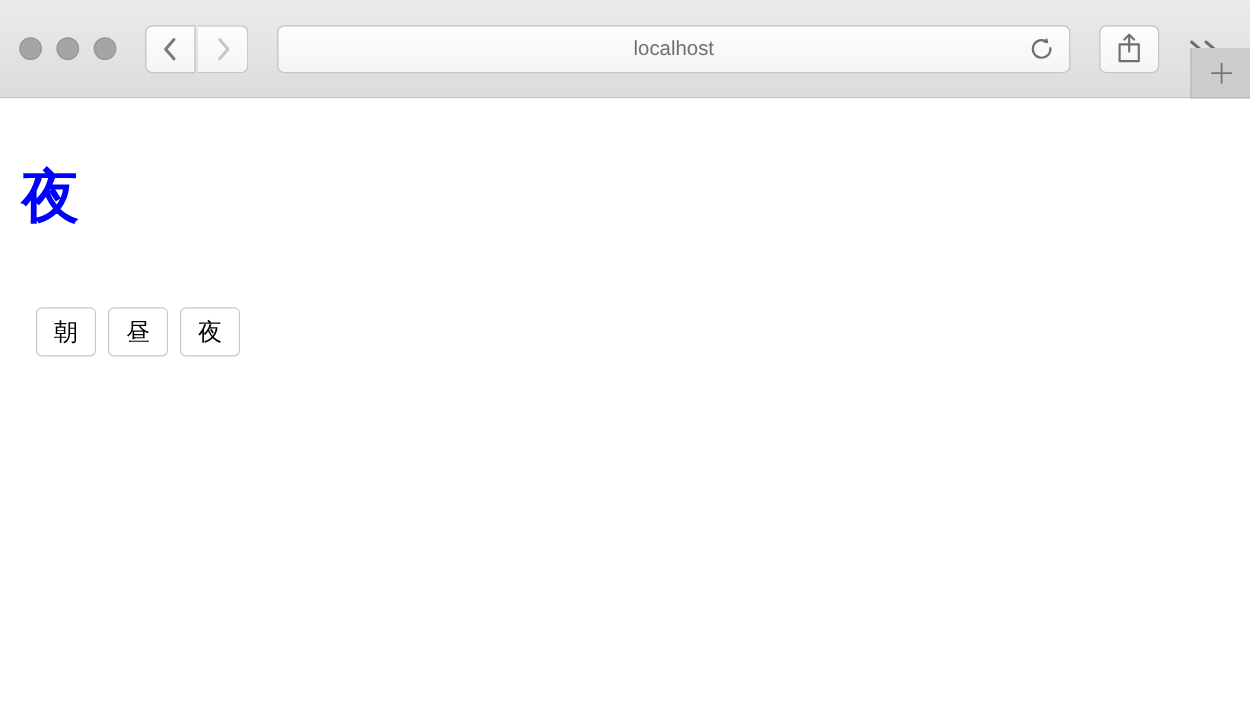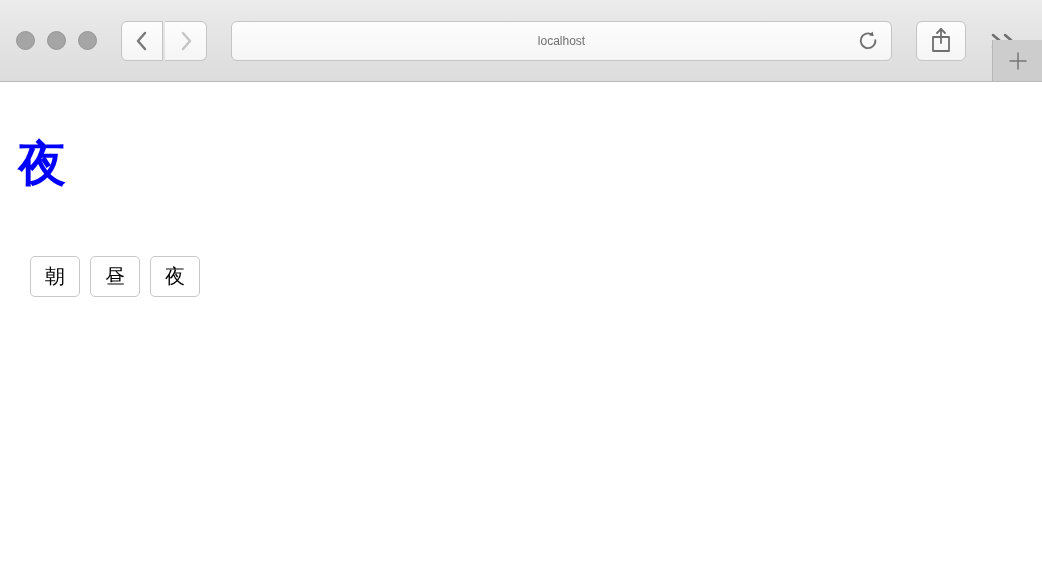--- a/index.html
+++ b/index.html
@@ -79,21 +79,21 @@
       border: 1px solid #c4c4c4;
       border-radius: 6px;
       display: flex;
       align-items: center;
       justify-content: center;
       position: relative;
       margin-right: 16px;
     }
     
     .address-text {
-      font-size: 12px;
+      font-size: 17px;
       color: #6f6f6f;
     }
     
     .reload-icon {
       position: absolute;
       right: 12px;
       width: 22px;
       height: 22px;
     }
     

